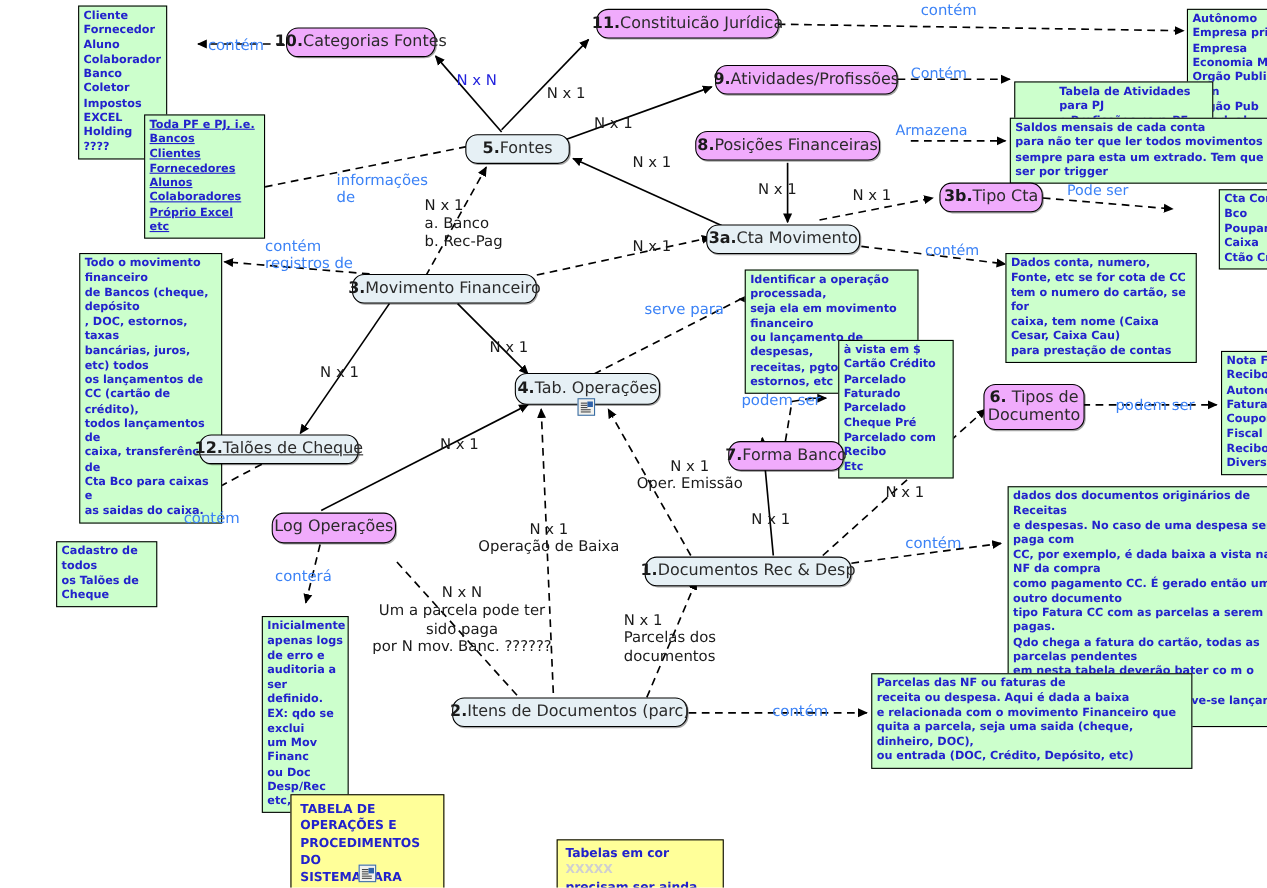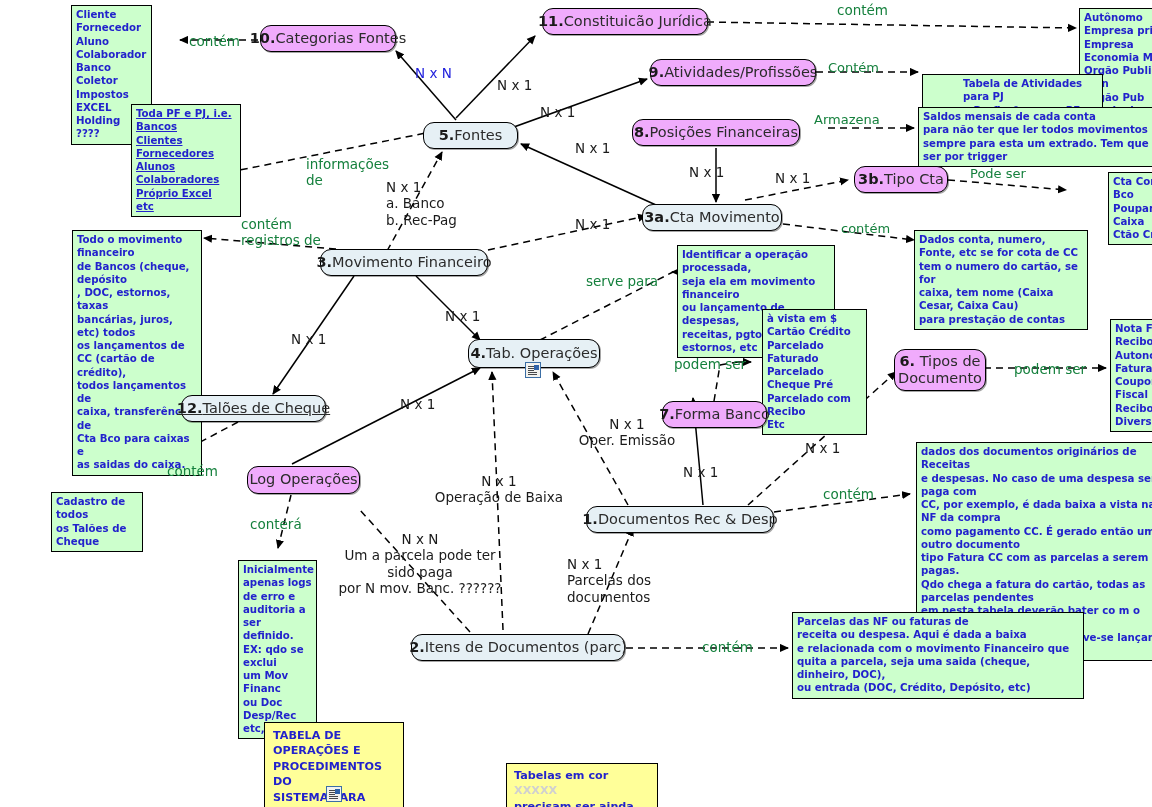--- a/index.html
+++ b/index.html
@@ -84,21 +84,21 @@
   
   .elabel {
     position: absolute;
     font-family: "DejaVu Sans", sans-serif;
     font-size: 13.5px;
     color: #1a1a1a;
     white-space: pre-line;
     line-height: 1.22;
     text-align: center;
   }
-  .elabel.red   { color: #15803d; }
+  .elabel.red   { color: #3b82f6; }
   .elabel.blue  { color: #2222dd; }
   .elabel.left  { text-align: left; }
   .elabel.sm    { font-size: 13px; }
 
   
   .docicon {
     position: absolute;
     width: 16px;
     height: 16px;
     border: 1px solid #3b6ea5;

